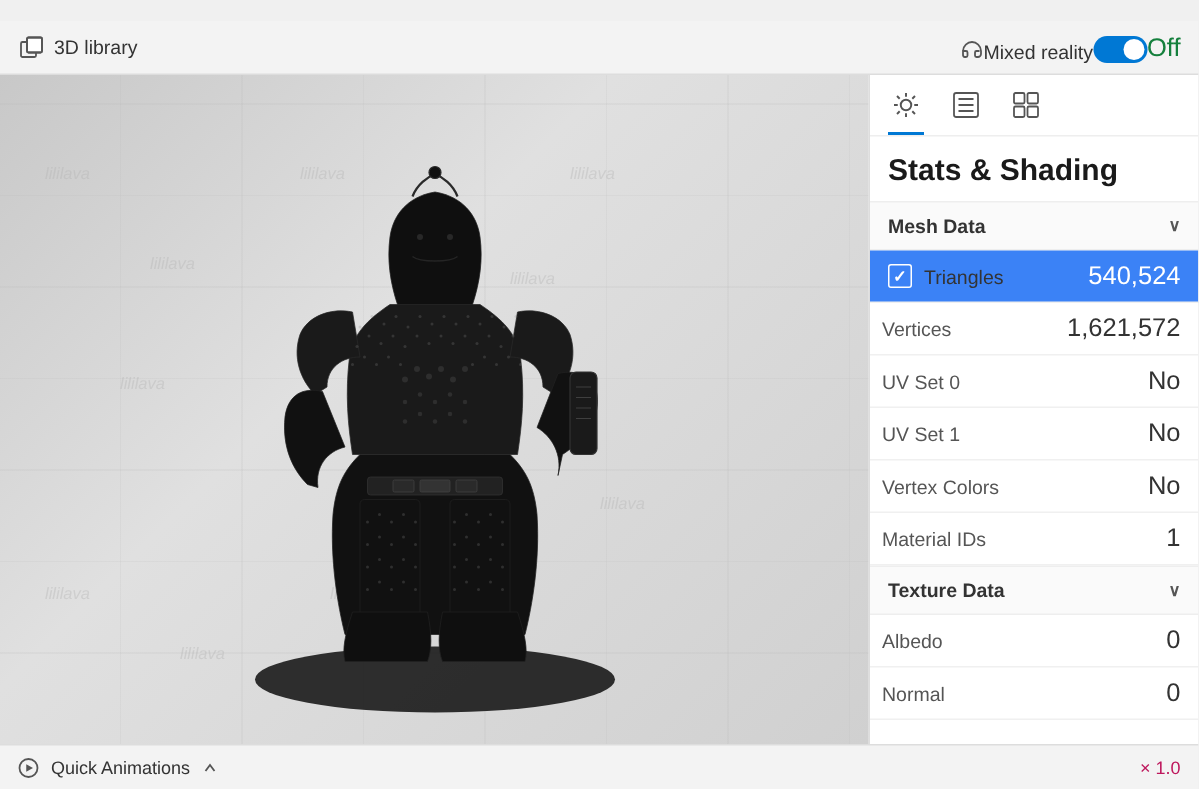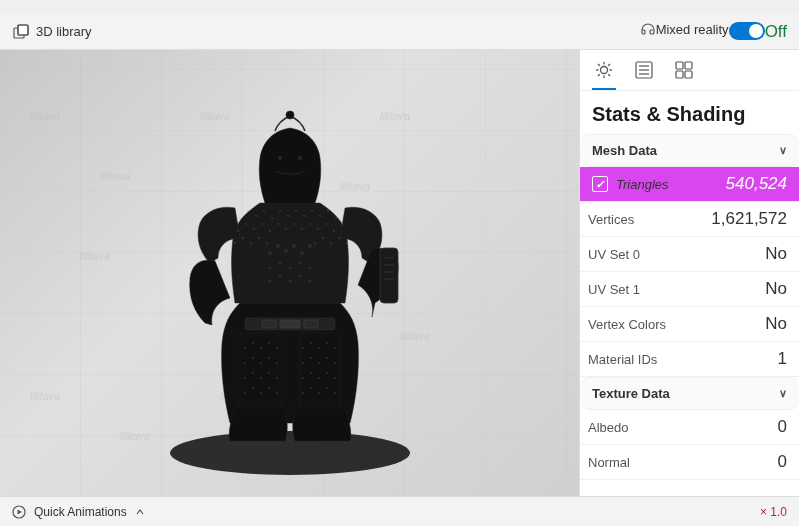--- a/index.html
+++ b/index.html
@@ -31,21 +31,21 @@
       align-items: center;
       gap: 6px;
       font-size: 13px;
       color: #333;
     }
     .topbar-logo svg {
       width: 18px; height: 18px;
     }
     .topbar-mixed-reality {
       display: flex;
-      align-items: flex-start;
+      align-items: flex-end;
       gap: 0;
       margin-left: auto;
       font-size: 13px;
       color: #333;
     }
     .topbar-mixed-reality svg {
       width: 16px; height: 16px;
     }
     
     .toggle-switch {
@@ -211,39 +211,37 @@
       align-items: center;
       justify-content: space-between;
       padding: 8px 12px;
       font-size: 13px;
       font-weight: 600;
       color: #333;
       background: #fafafa;
       border-top: 1px solid #eee;
       border-bottom: 1px solid #eee;
       cursor: pointer;
-      border-radius: 10px;
     }
     .section-chevron {
       color: #555;
       font-size: 11px;
     }
 
     
     .data-row {
       display: flex;
       align-items: center;
       padding: 7px 12px;
       border-bottom: 1px solid #f0f0f0;
       font-size: 13px;
     }
     .data-row.highlighted {
-      background: #d946ef;
+      background: #3b82f6;
       color: white;
-      font-style: italic;
     }
     .data-row-label {
       flex: 1;
       color: inherit;
     }
     .data-row-value {
       color: inherit;
       font-size: 17px;
     }
     .data-row.highlighted .data-row-value {

